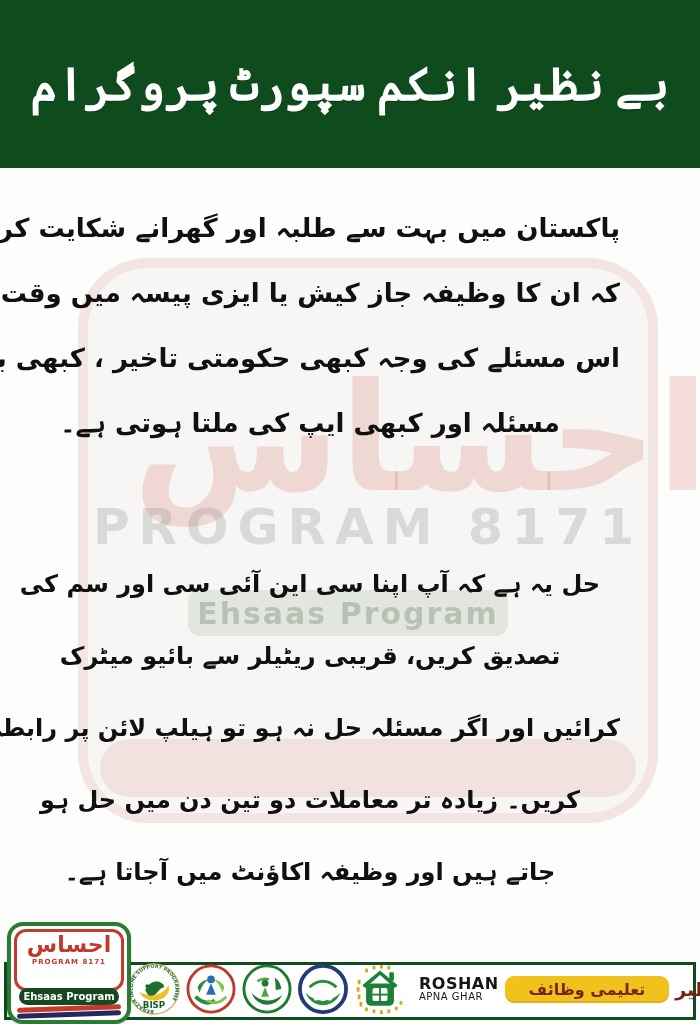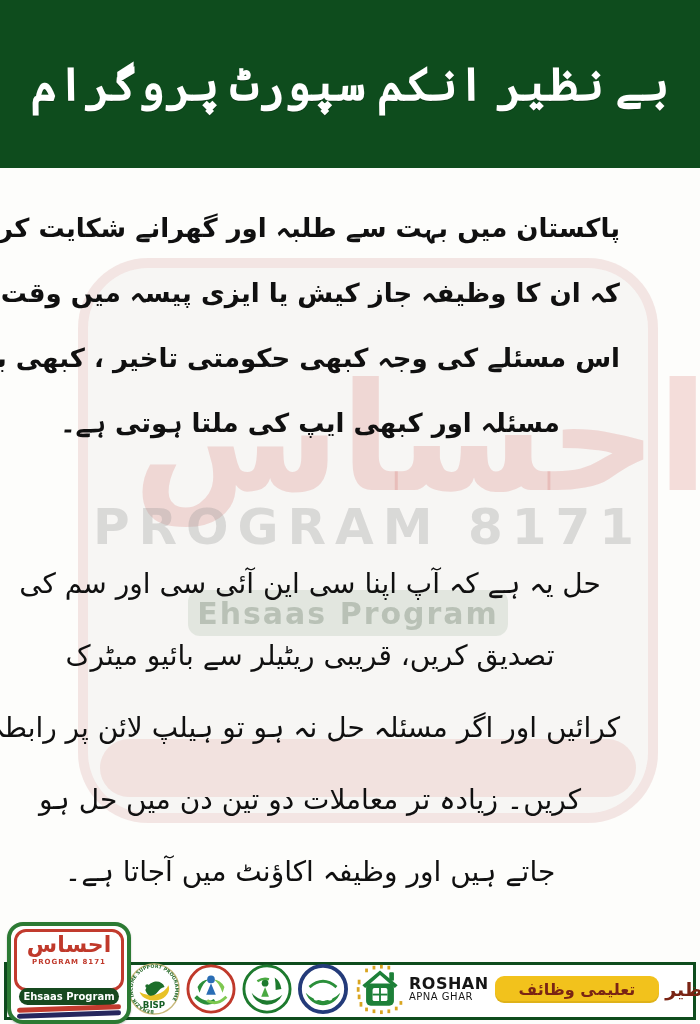--- a/index.html
+++ b/index.html
@@ -39,21 +39,21 @@
   }
   .wm-band{
     position:absolute;left:12px;right:12px;bottom:16px;height:58px;border-radius:40px;
     background:rgba(205,80,75,.12);
   }
   
   .para{position:absolute;left:0;width:620px;text-align:center;direction:rtl;z-index:1;color:#101010;}
   .p1{top:196px;}
   .p2{top:548px;}
   .p1 .para-line{font-size:26px;font-weight:700;line-height:65px;white-space:nowrap;}
-  .p2 .para-line{font-size:28px;font-weight:400;line-height:72px;white-space:nowrap;}
+  .p2 .para-line{font-size:24px;font-weight:700;line-height:72px;white-space:nowrap;}
   
   .footer-frame{
     position:absolute;left:4px;right:4px;top:962px;height:52px;
     border:3px solid #0e4c1d;background:#ffffff;z-index:1;
   }
   .logo-row{
     position:absolute;left:128px;top:963px;width:566px;height:52px;z-index:3;
     display:flex;align-items:center;gap:6px;
   }
   
@@ -73,21 +73,21 @@
     position:absolute;left:8px;top:62px;right:8px;height:17px;border-radius:9px;
     background:#17491f;color:#fff;font-size:10px;font-weight:800;
     display:flex;align-items:center;justify-content:center;white-space:nowrap;
   }
   .stripe{position:absolute;left:6px;right:6px;height:5px;border-radius:3px;}
   .stripe-red{bottom:9px;background:#c23b2e;transform:skewY(-2deg);}
   .stripe-navy{bottom:3px;background:#27275e;transform:skewY(-2deg);}
   
   .clogo{flex:0 0 auto;}
   
-  .roshan{display:flex;align-items:center;gap:3px;flex:0 0 auto;}
+  .roshan{display:flex;align-items:center;gap:13px;flex:0 0 auto;}
   .roshan-text{display:flex;flex-direction:column;line-height:1;}
   .roshan-l1{font-size:16px;font-weight:800;color:#151515;letter-spacing:.5px;}
   .roshan-l2{font-size:10px;font-weight:400;color:#151515;letter-spacing:.5px;}
   
   .badge-yellow{
     background:#f2c21c;border-radius:9px;padding:4px 24px;flex:0 0 auto;
     color:#7a2414;font-size:16px;font-weight:800;direction:rtl;white-space:nowrap;
     box-shadow:inset 0 -2px 0 rgba(0,0,0,.08);
   }
   .benazir-word{

